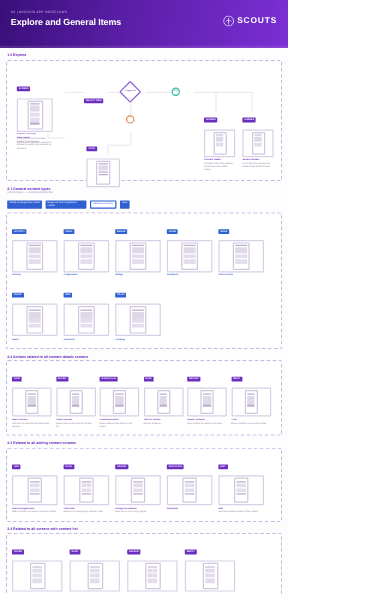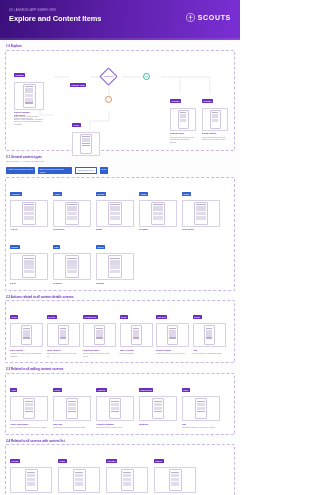--- a/index.html
+++ b/index.html
@@ -119,21 +119,21 @@
   .lg.o { background: #ffffff; color: #2f5fd0; border: 0.4px solid #2f5fd0; }
 </style>
 </head>
 <body>
 
 <div class="page">
 
   <div class="header">
     <div class="hdr-text">
       <div class="hdr-eyebrow">UX | Android App Userflows</div>
-      <div class="hdr-title">Explore and Content Items</div>
+      <div class="hdr-title">Explore and General Items</div>
     </div>
     <div class="logo">
       <svg class="logo-mark" viewBox="0 0 24 24">
         <circle cx="12" cy="12" r="11" fill="none" stroke="#ffffff" stroke-width="1.6"></circle>
         <path d="M12 4.5 L13.6 8.2 L12 9.4 L10.4 8.2 Z" fill="#ffffff"></path>
         <path d="M12 9.4 L12 19 M6.5 12.5 C8 10.5 10.4 10.2 12 11.6 M17.5 12.5 C16 10.5 13.6 10.2 12 11.6" stroke="#ffffff" stroke-width="1.5" fill="none" stroke-linecap="round"></path>
       </svg>
       <div class="logo-word">SCOUTS</div>
     </div>
   </div>

